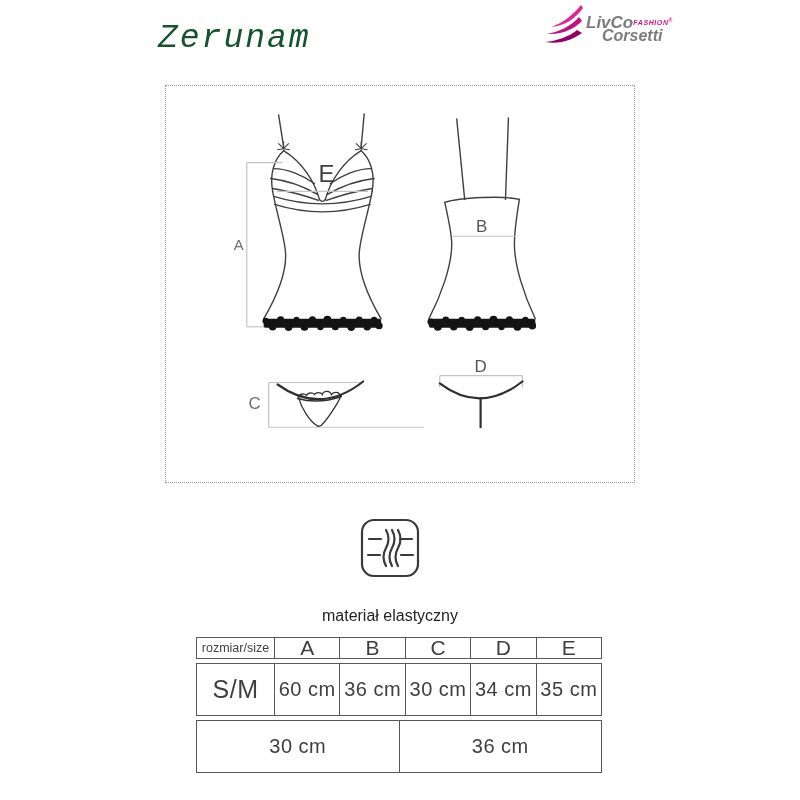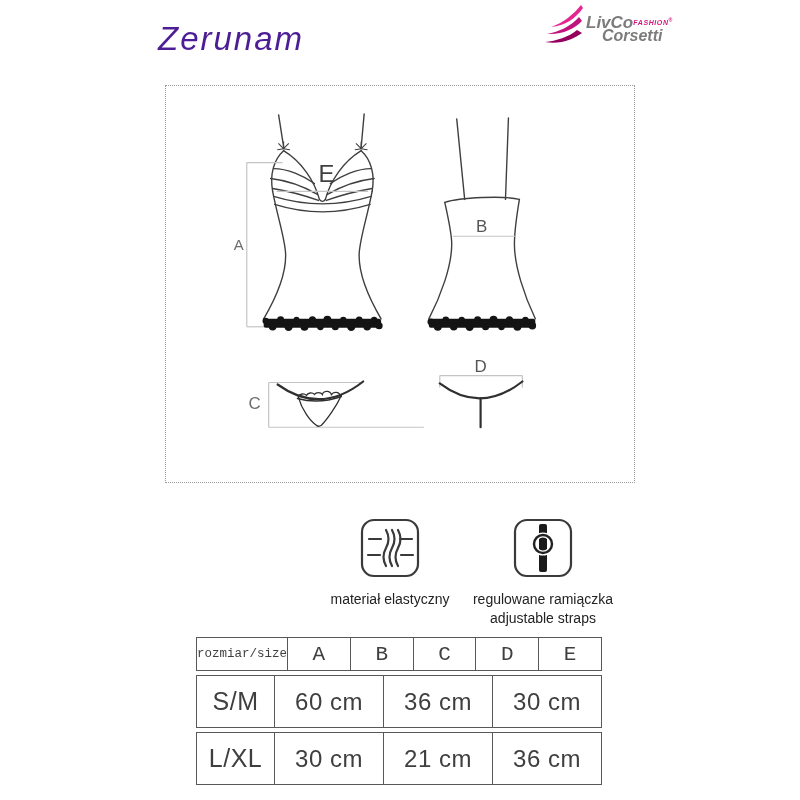--- a/index.html
+++ b/index.html
@@ -2,56 +2,56 @@
 <html><head>
 <meta charset="utf-8">
 <style>
   * { margin:0; padding:0; box-sizing:border-box; }
   body { background:#fff; font-family:"Liberation Sans", sans-serif; }
   .page { position:relative; width:800px; height:800px; background:#ffffff; overflow:hidden; }
 
   
   .product-name {
     position:absolute; left:158px; top:20px;
-    font-family:Liberation Sans, sans-serif; font-style:italic;
-    font-size:33px; letter-spacing:2px; color:#4c1d95;
+    font-family:Liberation Mono, monospace; font-style:italic;
+    font-size:33px; letter-spacing:2px; color:#14532d;
   }
   .logo { position:absolute; left:543px; top:4px; display:flex; align-items:flex-start; }
   .logo-text { margin-left:1px; margin-top:9px; font-style:italic; font-weight:700; color:#7c7c7c; line-height:15px; white-space:nowrap; }
   .logo-row1 { font-size:17px; }
   .logo-fashion { font-size:7px; color:#d4157f; letter-spacing:0.6px; vertical-align:3px; }
   .logo-reg { font-size:5px; color:#d4157f; vertical-align:6px; }
   .logo-row2 { font-size:16px; margin-top:-2px;margin-left:16px; }
 
   
   .diagram-box {
     position:absolute; left:165px; top:85px; width:470px; height:398px;
     border:1px dotted #9c9c9c; background:#fff;
   }
   .diagram-box svg { display:block; }
 
   
   .feature { position:absolute; top:518px; text-align:center; }
   .feature-flexible { left:300px; width:180px; }
   .feature-straps   { left:455px; width:176px; }
   .feature .ic { display:block; margin:0 auto; }
-  .feature .cap { margin-top:8px; font-size:14px; line-height:19px; color:#232323; }
+  .feature .cap { margin-top:24px; font-size:16px; line-height:19px; color:#232323; }
 
   
   .size-table { position:absolute; left:196px; top:637px; width:406px; }
   .t-row { display:flex; border:1px solid #585858; margin-bottom:4px; background:#fff; }
-  .t-head { height:34px;font-family:Liberation Mono, monospace; }
+  .t-head { height:22px; }
   .t-body { height:53px; }
   .t-cell { flex:1; display:flex; align-items:center; justify-content:center;
             border-right:1px solid #585858; color:#3f3f3f; }
   .t-cell:last-child { border-right:none; }
   .t-size { flex:0 0 78px; }
   .t-head .t-cell { font-size:21px; }
   .t-head .th-size { font-size:12.5px; }
-  .t-body .t-cell { font-size:24px; letter-spacing:0.5px; }
+  .t-body .t-cell { font-size:20px; letter-spacing:0.5px; }
   .t-body .t-size { font-size:25px; }
 </style>
 </head>
 <body>
 
 <div class="page">
 
   <div class="product-name">Zerunam</div>
 
   <div class="logo">
@@ -191,51 +191,37 @@
           <path d="M32,12 q5,9 0,18 q-5,9 0,18"></path>
           <path d="M38,12 q5,9 0,18 q-5,9 0,18"></path>
         </g>
       </svg>
     </span>
     <div class="cap">
       <div>materiał elastyczny</div>
     </div>
   </div>
 
-  <div class="feature feature-straps">
-    <span class="ic">
-      <svg width="60" height="60" viewBox="0 0 60 60">
-        <rect x="2" y="2" width="56" height="56" rx="12" fill="none" stroke="#3a3a3a" stroke-width="2.2"></rect>
-        <rect x="26" y="6" width="8" height="48" rx="2" fill="#1a1a1a"></rect>
-        <circle cx="30" cy="26" r="9" fill="none" stroke="#ffffff" stroke-width="5"></circle>
-        <circle cx="30" cy="26" r="9" fill="none" stroke="#222222" stroke-width="2.4"></circle>
-      </svg>
-    </span>
-    <div class="cap">
-      <div>regulowane ramiączka</div>
-      <div>adjustable straps</div>
-    </div>
-  </div>
 
   <div class="size-table">
     <div class="t-row t-head">
       <div class="t-cell t-size th-size">rozmiar/size</div>
       <div class="t-cell">A</div>
       <div class="t-cell">B</div>
       <div class="t-cell">C</div>
       <div class="t-cell">D</div>
       <div class="t-cell">E</div>
     </div>
     <div class="t-row t-body">
       <div class="t-cell t-size">S/M</div>
       <div class="t-cell">60 cm</div>
       <div class="t-cell">36 cm</div>
       <div class="t-cell">30 cm</div>
+      <div class="t-cell">34 cm</div>
+      <div class="t-cell">35 cm</div>
     </div>
     <div class="t-row t-body">
-      <div class="t-cell t-size">L/XL</div>
       <div class="t-cell">30 cm</div>
-      <div class="t-cell">21 cm</div>
       <div class="t-cell">36 cm</div>
     </div>
   </div>
 
 </div>
 
 </body></html>

